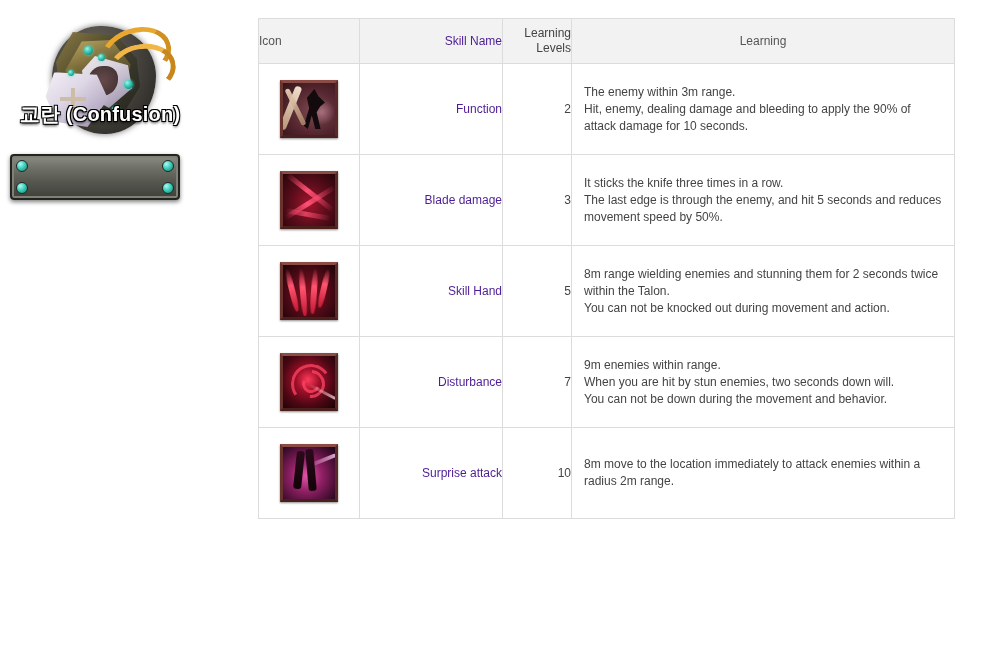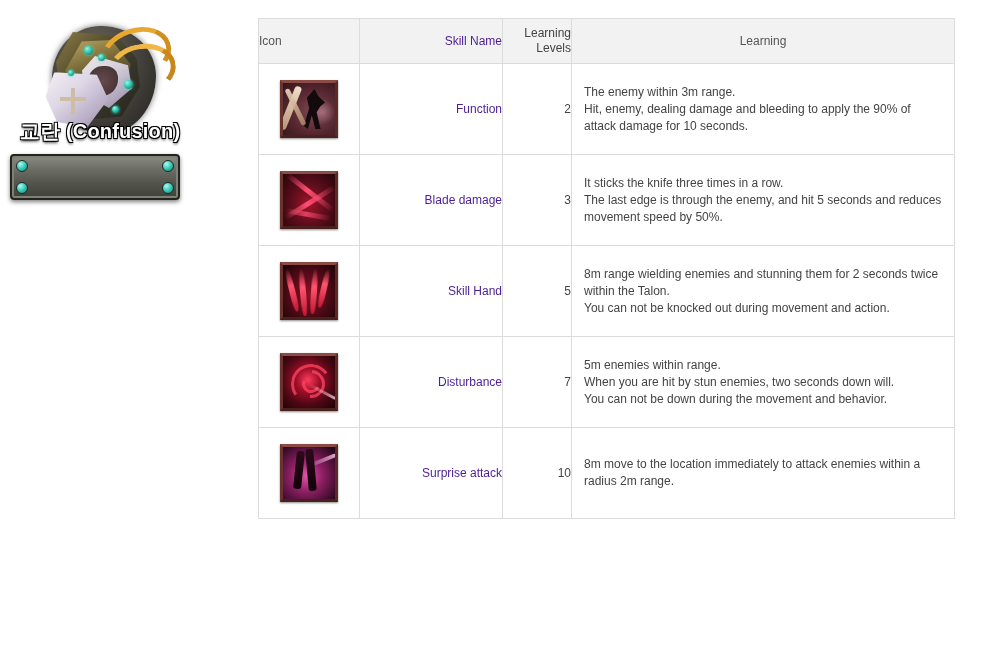--- a/index.html
+++ b/index.html
@@ -136,21 +136,21 @@
     position: absolute;
     background: #cdbda6;
     display: block;
   }
   .emb-sigil i.v { left: 11px; top: 0; width: 4px; height: 26px; }
   .emb-sigil i.h { left: 0; top: 9px; width: 26px; height: 4px; }
 
   #emblem-title {
     position: absolute;
     left: 0;
-    top: 118px;
+    top: 101px;
     width: 200px;
     text-align: center;
     font-size: 20px;
     font-weight: bold;
     color: #ffffff;
     letter-spacing: .2px;
     text-shadow:
       1px 1px 0 #000, -1px 1px 0 #000, 1px -1px 0 #000, -1px -1px 0 #000,
       0 2px 3px rgba(0,0,0,.85);
     white-space: nowrap;
@@ -444,21 +444,21 @@
             <div class="gfx"></div>
             <div class="sp r1"></div>
               <div class="sp r2"></div>
               <div class="sp r3"></div>
             <div class="streak"></div>
           </div>
         </td>
         <td class="cell-name">Disturbance</td>
         <td class="cell-level">7</td>
         <td class="cell-func">
-          <div>5m enemies within range.
+          <div>9m enemies within range.
 When you are hit by stun enemies, two seconds down will.
 You can not be down during the movement and behavior.</div>
         </td>
       </tr>
 
       <tr class="skill-row">
         <td class="cell-icon">
           <div class="icon-tile ic5">
             <div class="gfx"></div>
             <div class="mo m1"></div>

